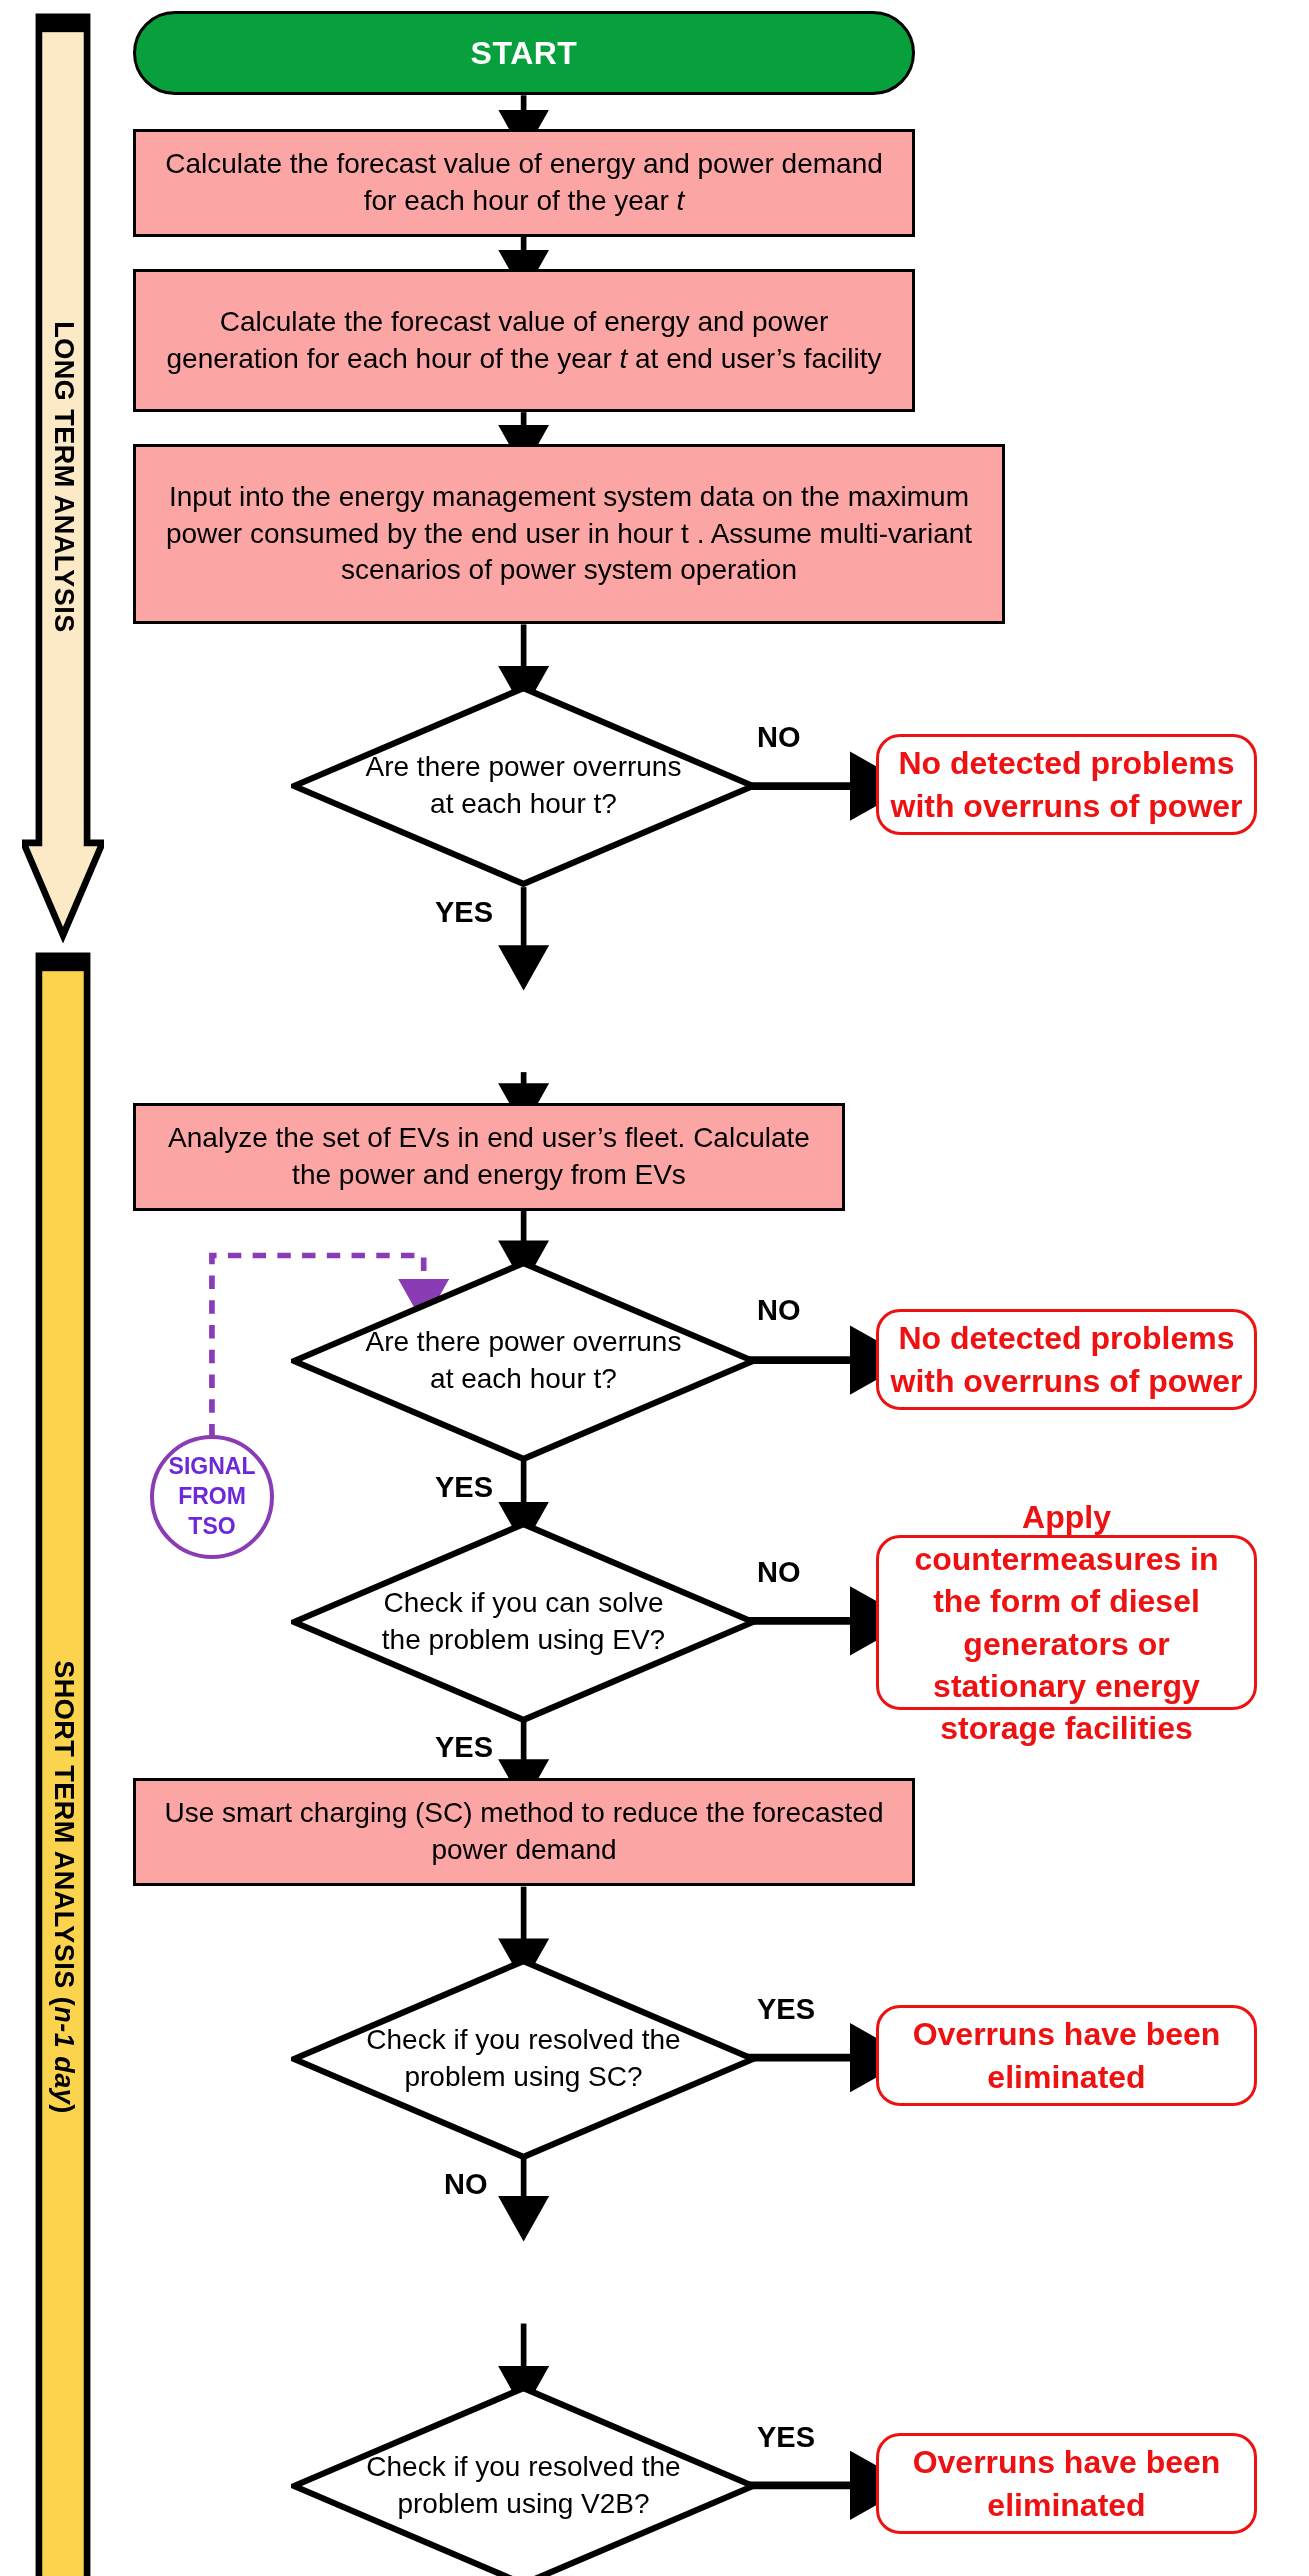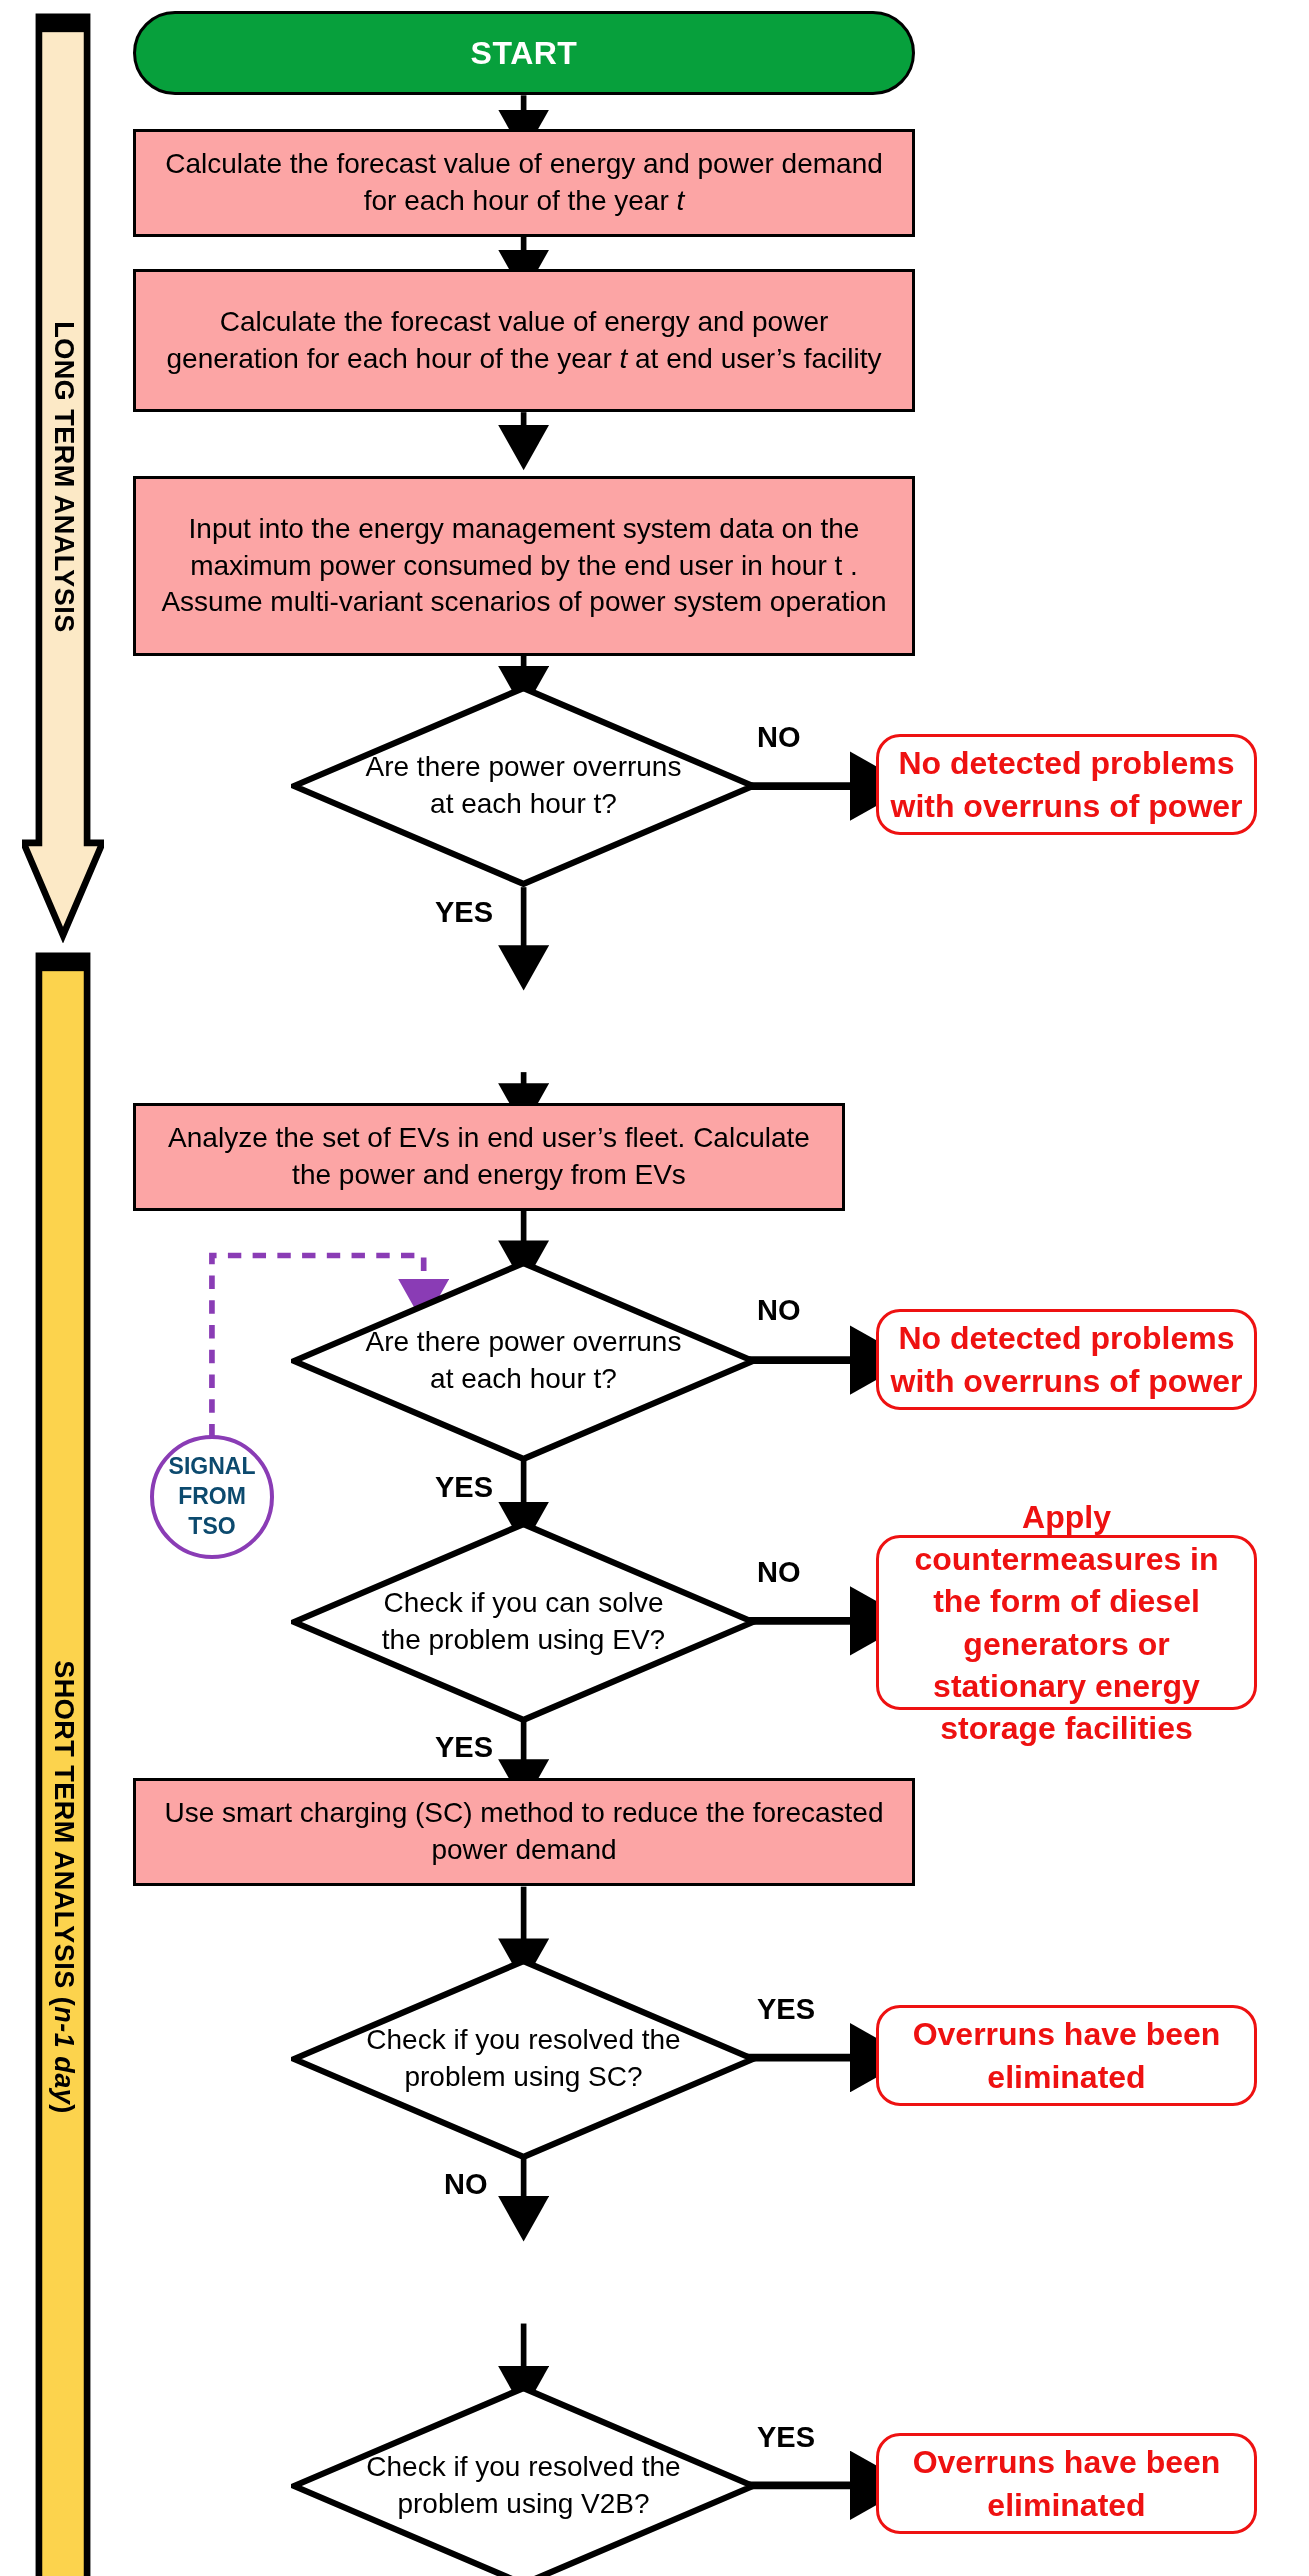--- a/index.html
+++ b/index.html
@@ -113,21 +113,21 @@
   
   .tso{
     position:absolute;
     border:4.1px solid #8A3CB5;
     border-radius:50%;
     background:#ffffff;
     display:flex;
     align-items:center;
     justify-content:center;
     text-align:center;
-    color:#0c4a6e;
+    color:#6d28d9;
     font-weight:bold;
     font-size:23px;
     line-height:1.3;
     box-sizing:border-box;
   }
 
   .ital{font-style:italic;}
 </style>
 </head>
 <body>
@@ -209,21 +209,21 @@
   </div>
 
   <div class="node proc" style="left:133px; top:129px; width:782px; height:108px;">
     <span><span>Calculate the forecast value of energy and power demand for each hour of the year </span><span class="ital">t</span></span>
   </div>
 
   <div class="node proc" style="left:133px; top:269px; width:782px; height:143px;">
     <span><span>Calculate the forecast value of energy and power generation for each hour of the year </span><span class="ital">t</span><span> at end user’s facility</span></span>
   </div>
 
-  <div class="node proc" style="left:133px; top:444px; width:782px; height:180px;margin-top:32px;">
+  <div class="node proc" style="left:133px; top:444px; width:872px; height:180px;">
     <span>Input into the energy management system data on the maximum power consumed by the end user in hour t . Assume multi-variant scenarios of power system operation</span>
   </div>
 
   <div class="diamond" style="left:291px; top:685px; width:465px; height:202px;">
     <svg class="dshape" viewBox="0 0 902 392" xmlns="http://www.w3.org/2000/svg" preserveAspectRatio="none">
       <polygon points="451,6 896,196 451,386 6,196" fill="#fff" stroke="#000" stroke-width="12" stroke-linejoin="miter"></polygon>
     </svg>
     <div class="dlabel">Are there power overruns at each hour t?</div>
   </div>
 

